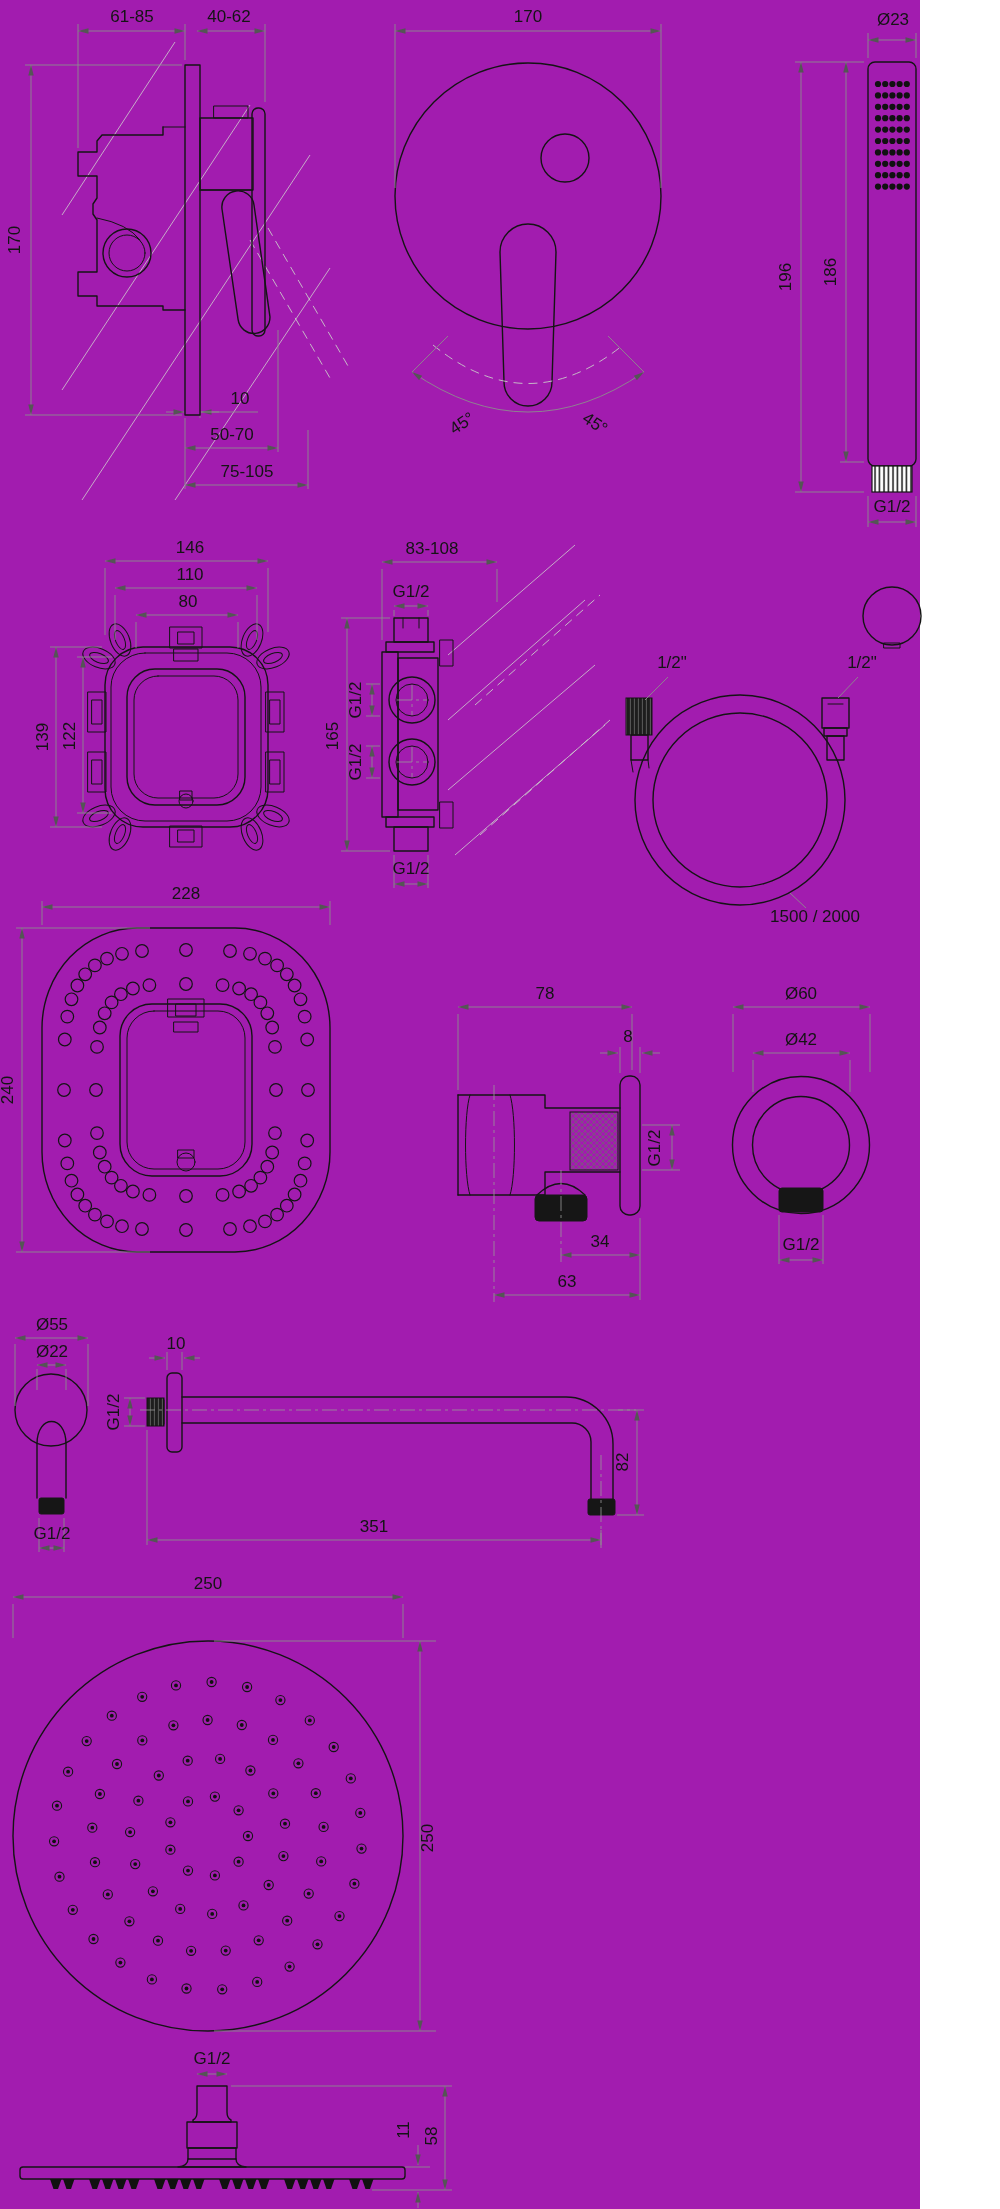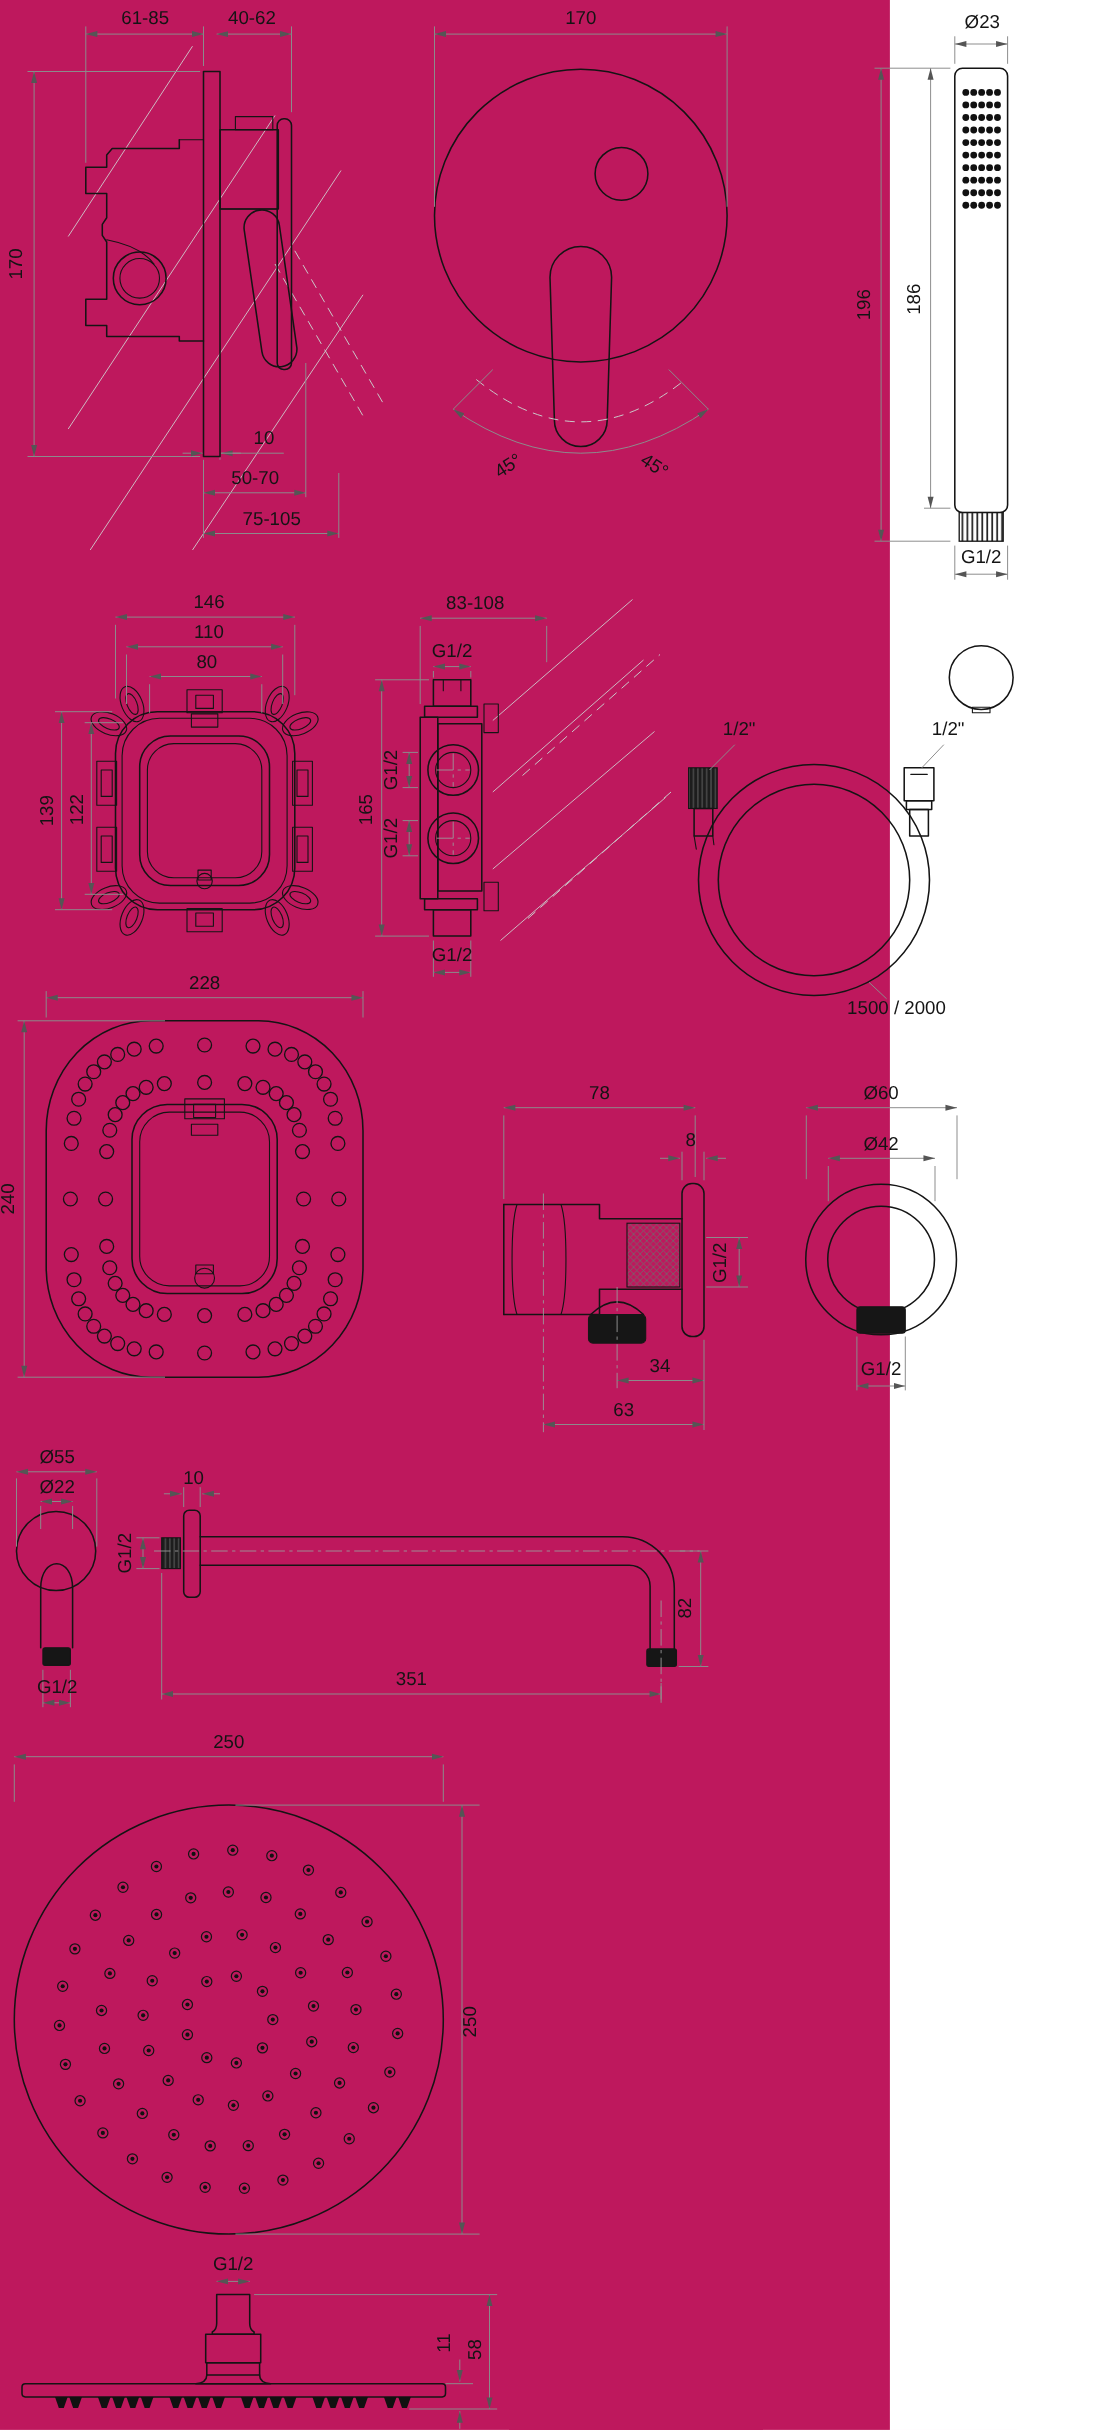--- a/index.html
+++ b/index.html
@@ -1,16 +1,16 @@
 <!DOCTYPE html>
 <html><head>
 <meta charset="utf-8">
 <style>
   html,body{margin:0;padding:0;background:#fff;}
-  .page{width:809px;height:2209px;position:relative;background:#be185d;text-align:right;}
+  .page{width:920px;height:2209px;position:relative;background:#a21caf;text-align:right;}
   svg{display:block;}
   text{font:17px "Liberation Sans", sans-serif;fill:#141414;text-anchor:middle;}
   .o{fill:none;stroke:#141414;stroke-width:1.4;stroke-linejoin:round;stroke-linecap:round;}
   .o2{fill:none;stroke:#141414;stroke-width:1;stroke-linejoin:round;stroke-linecap:round;}
   .d{fill:none;stroke:#8c8c8c;stroke-width:0.9;}
   .dl{marker-start:url(#ah);marker-end:url(#ah);}
   .da{marker-end:url(#ah);}
   .h{fill:none;stroke:#cfcfcf;stroke-width:0.8;}
   .dsh{fill:none;stroke:#c9c9c9;stroke-width:0.9;stroke-dasharray:9 6;}
   .cl{fill:none;stroke:#9b9b9b;stroke-width:0.8;stroke-dasharray:15 4 3 4;}

